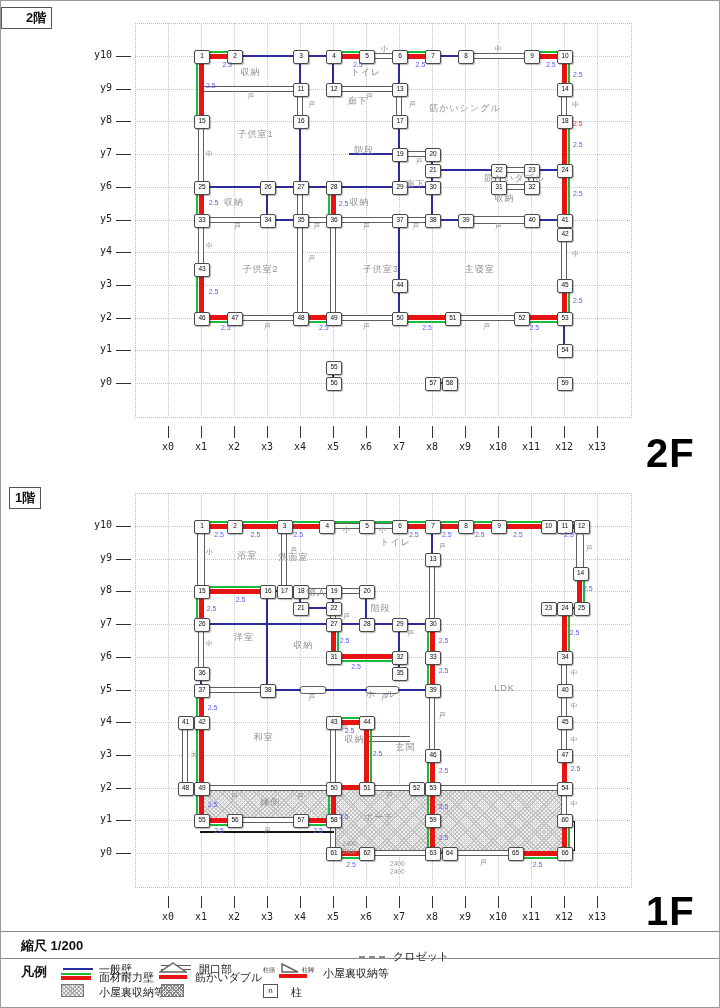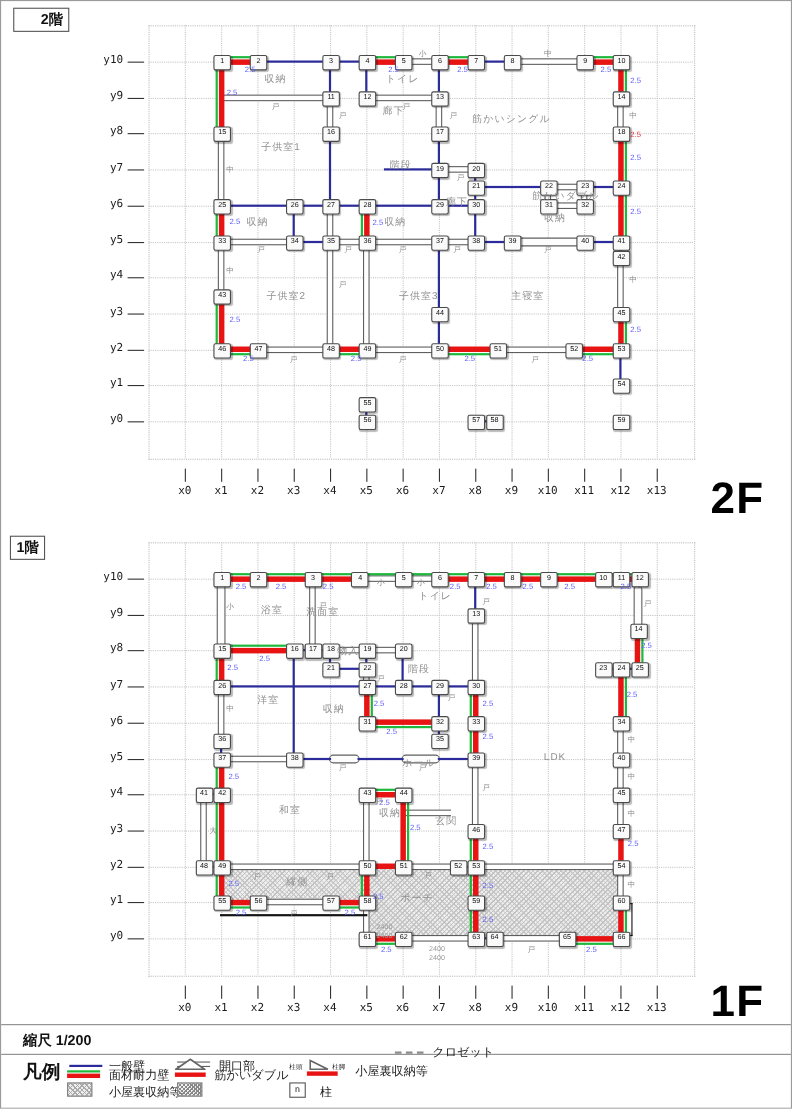--- a/index.html
+++ b/index.html
@@ -27,41 +27,41 @@
   .lb{position:absolute;transform:translate(-50%,-50%);white-space:nowrap;z-index:7;}
   .lb.rm{font-size:9px;color:#8f8f8f;letter-spacing:1px;}
   .lb.sm{font-size:7px;color:#8a8a8a;}
   .lb.nb{font-size:7px;color:#5d5dfa;}
   .lb.nr{font-size:7px;color:#e03340;}
   .lb.dm{font-size:6.5px;color:#9a9a9a;}
   .ax{position:absolute;font-family:"DejaVu Sans Mono",monospace;font-size:10px;color:#1a1a1a;z-index:8;}
   .tick{position:absolute;background:#333;z-index:8;}
   .rule{position:absolute;left:0;width:720px;border-top:1px solid #8a8a8a;z-index:9;}
   .scale-text{position:absolute;font-size:13px;font-weight:bold;color:#111;z-index:9;}
-  .legend-title{position:absolute;font-size:17px;font-weight:bold;color:#111;z-index:9;}
+  .legend-title{position:absolute;font-size:13px;font-weight:bold;color:#111;z-index:9;}
   .lg-label{position:absolute;font-size:11px;color:#222;z-index:9;}
   .lg-small{position:absolute;font-size:6px;color:#222;z-index:9;}
   .lg-line{position:absolute;z-index:9;}
   .lg-open{position:absolute;height:5px;border-top:1.5px solid #606060;border-bottom:1.5px solid #606060;box-sizing:border-box;z-index:9;}
   .lg-dash{position:absolute;border-top:2px dashed #8a8a8a;z-index:9;}
   .lg-hatch{position:absolute;border:1px solid #777;box-sizing:border-box;z-index:9;
     background-image:repeating-linear-gradient(45deg,#aaa 0,#aaa 1px,transparent 1px,transparent 3px),
                      repeating-linear-gradient(-45deg,#aaa 0,#aaa 1px,transparent 1px,transparent 3px);
     background-color:#eee;}
   .lg-hatch.dark{background-image:repeating-linear-gradient(45deg,#888 0,#888 1px,transparent 1px,transparent 2.5px),
                      repeating-linear-gradient(-45deg,#888 0,#888 1px,transparent 1px,transparent 2.5px);}
   .lg-post{position:absolute;width:13px;height:12px;border:1px solid #555;font-size:8px;line-height:11px;text-align:center;color:#222;z-index:9;}
   svg.lg-tri{position:absolute;z-index:9;}
 </style>
 </head>
 <body>
 
 <div class="page">
 
-  <div class="floor-title" style="left:11px;top:6px;padding-left:24px;">2階</div>
+  <div class="floor-title" style="left:0;top:6px;padding-left:24px;">2階</div>
   <div class="floor-title" style="left:8px;top:486px;">1階</div>
   <div class="big-label" style="left:645px;top:430px;">2F</div>
   <div class="big-label" style="left:645px;top:888px;">1F</div>
 
   <div>
       <div class="gl gb" style="left: 134px; top: 22.3px; width: 495px; height: 392.4px; position: absolute;"></div>
       <div class="gl gv" style="left: 167px; top: 22.3px; height: 392.4px; position: absolute;"></div>
       <div class="gl gv" style="left: 200px; top: 22.3px; height: 392.4px; position: absolute;"></div>
       <div class="gl gv" style="left: 233px; top: 22.3px; height: 392.4px; position: absolute;"></div>
       <div class="gl gv" style="left: 266px; top: 22.3px; height: 392.4px; position: absolute;"></div>

